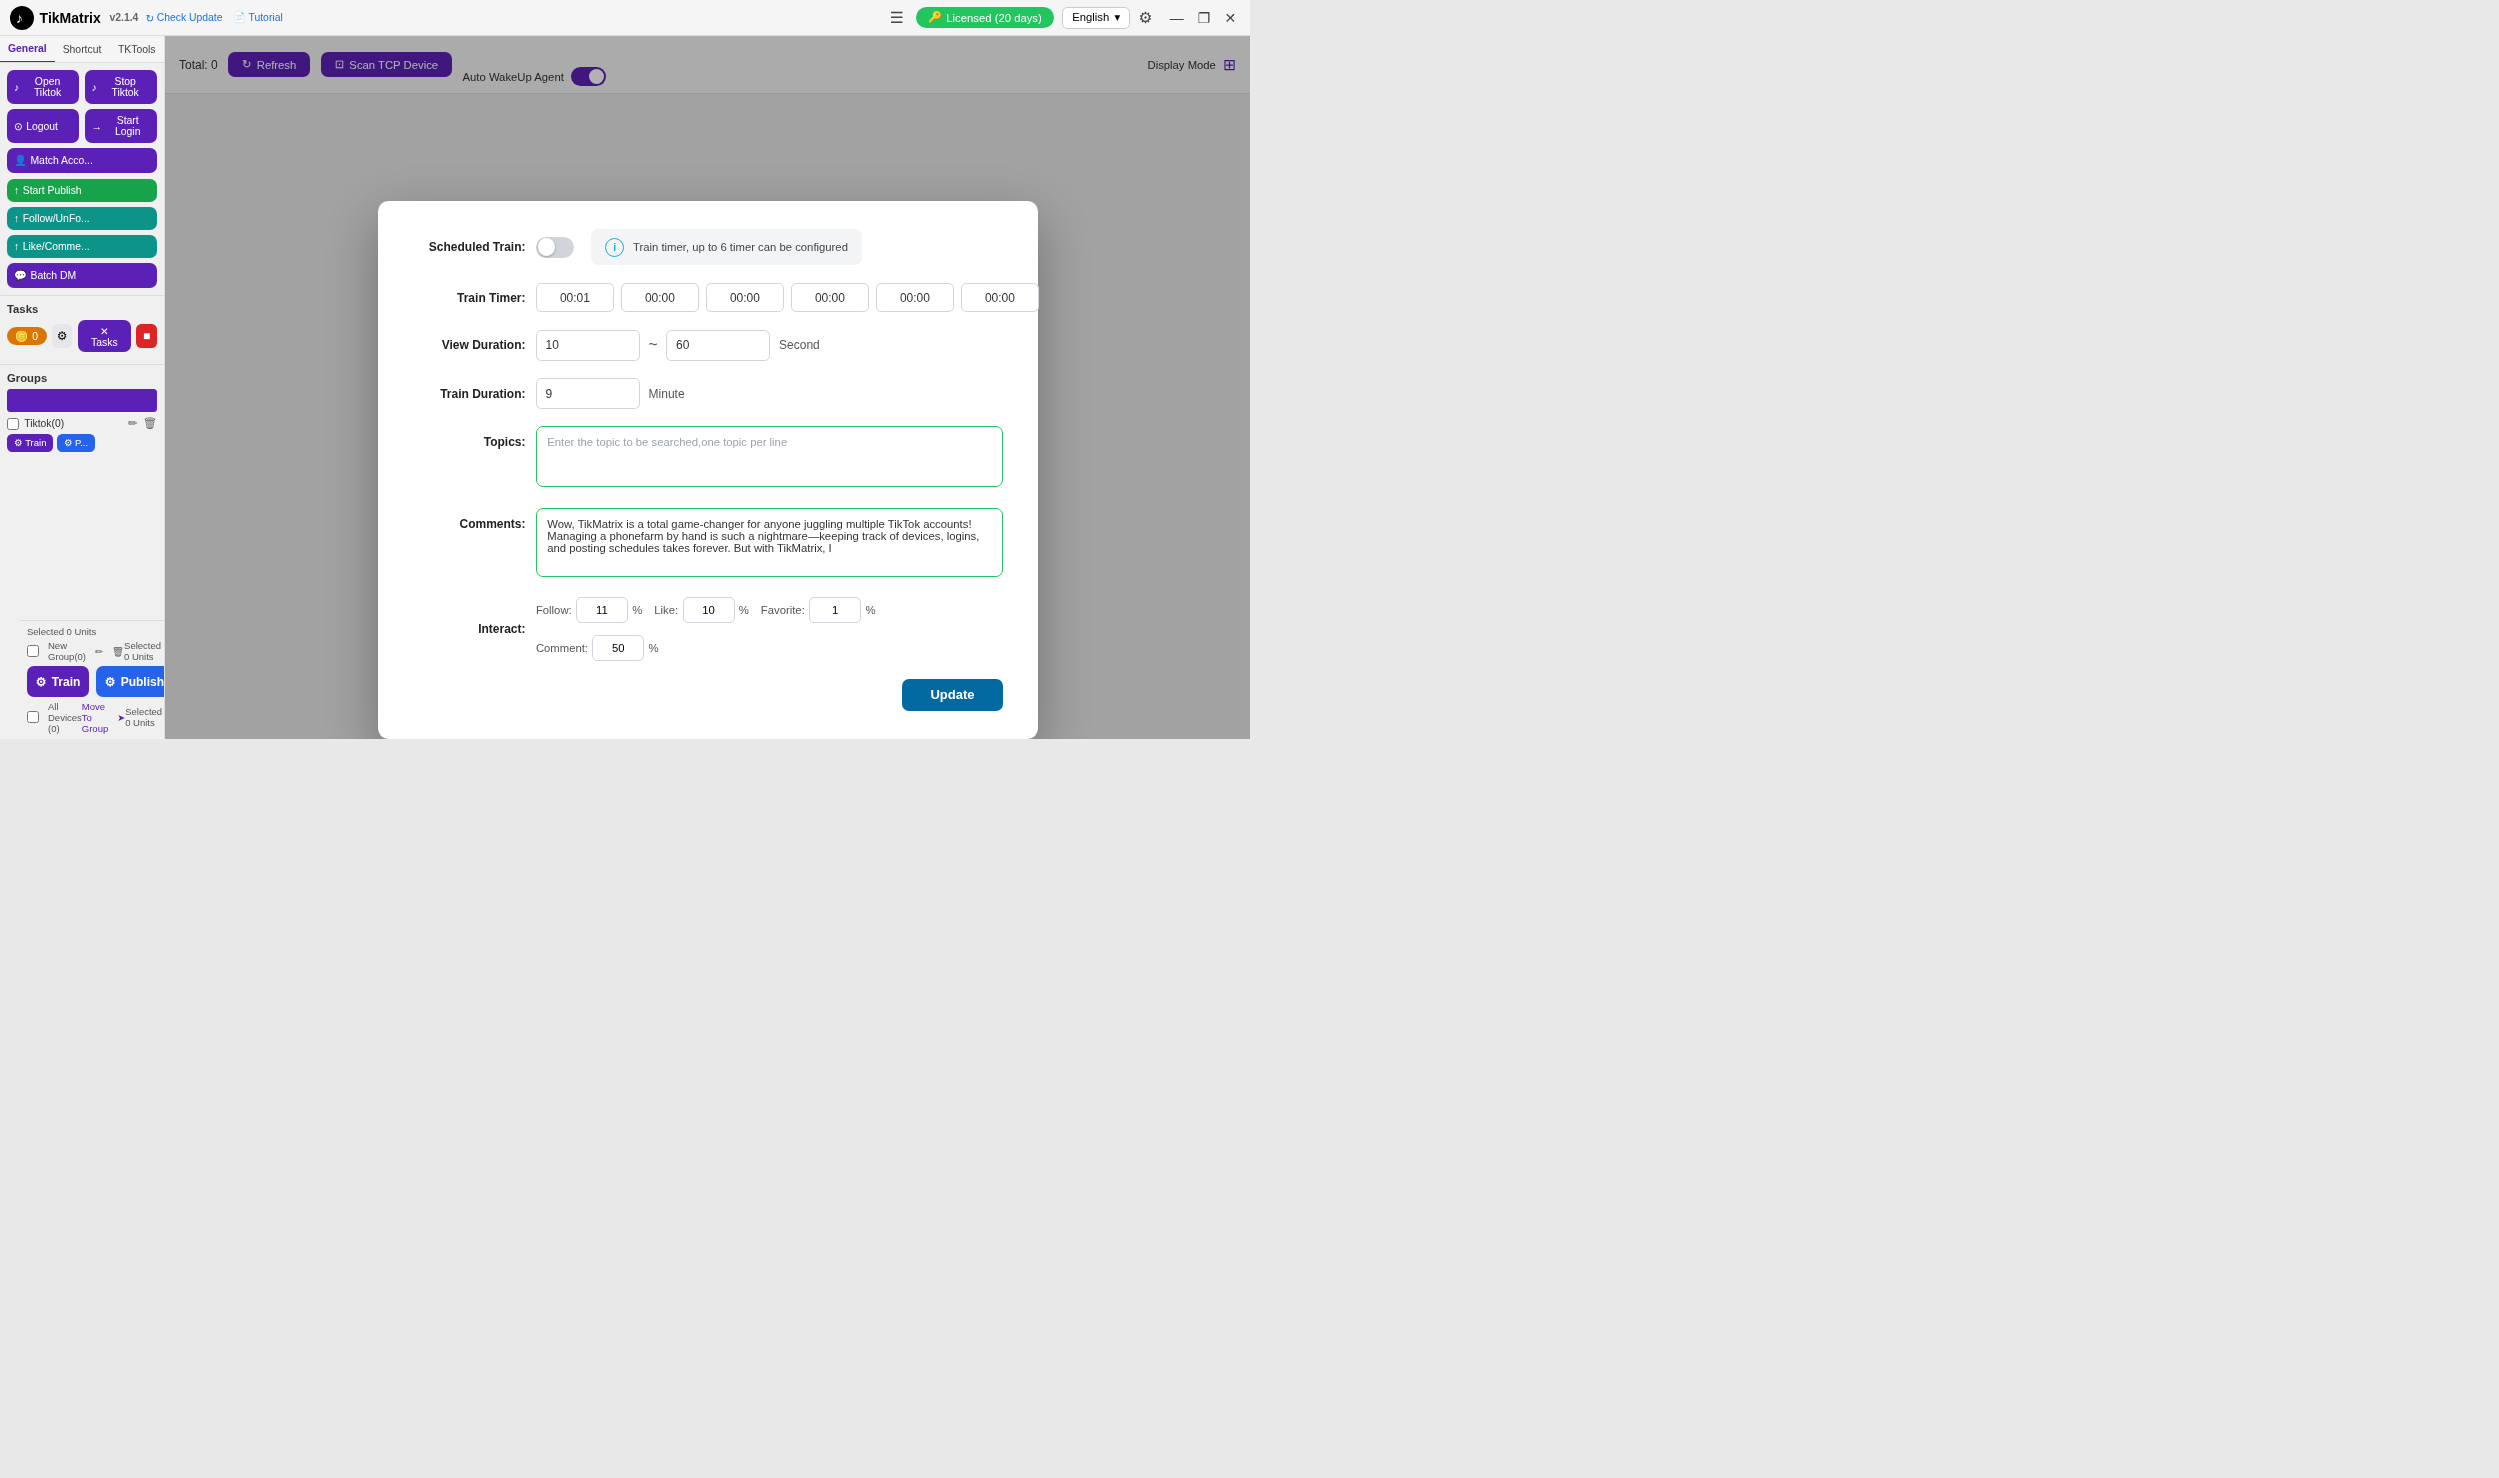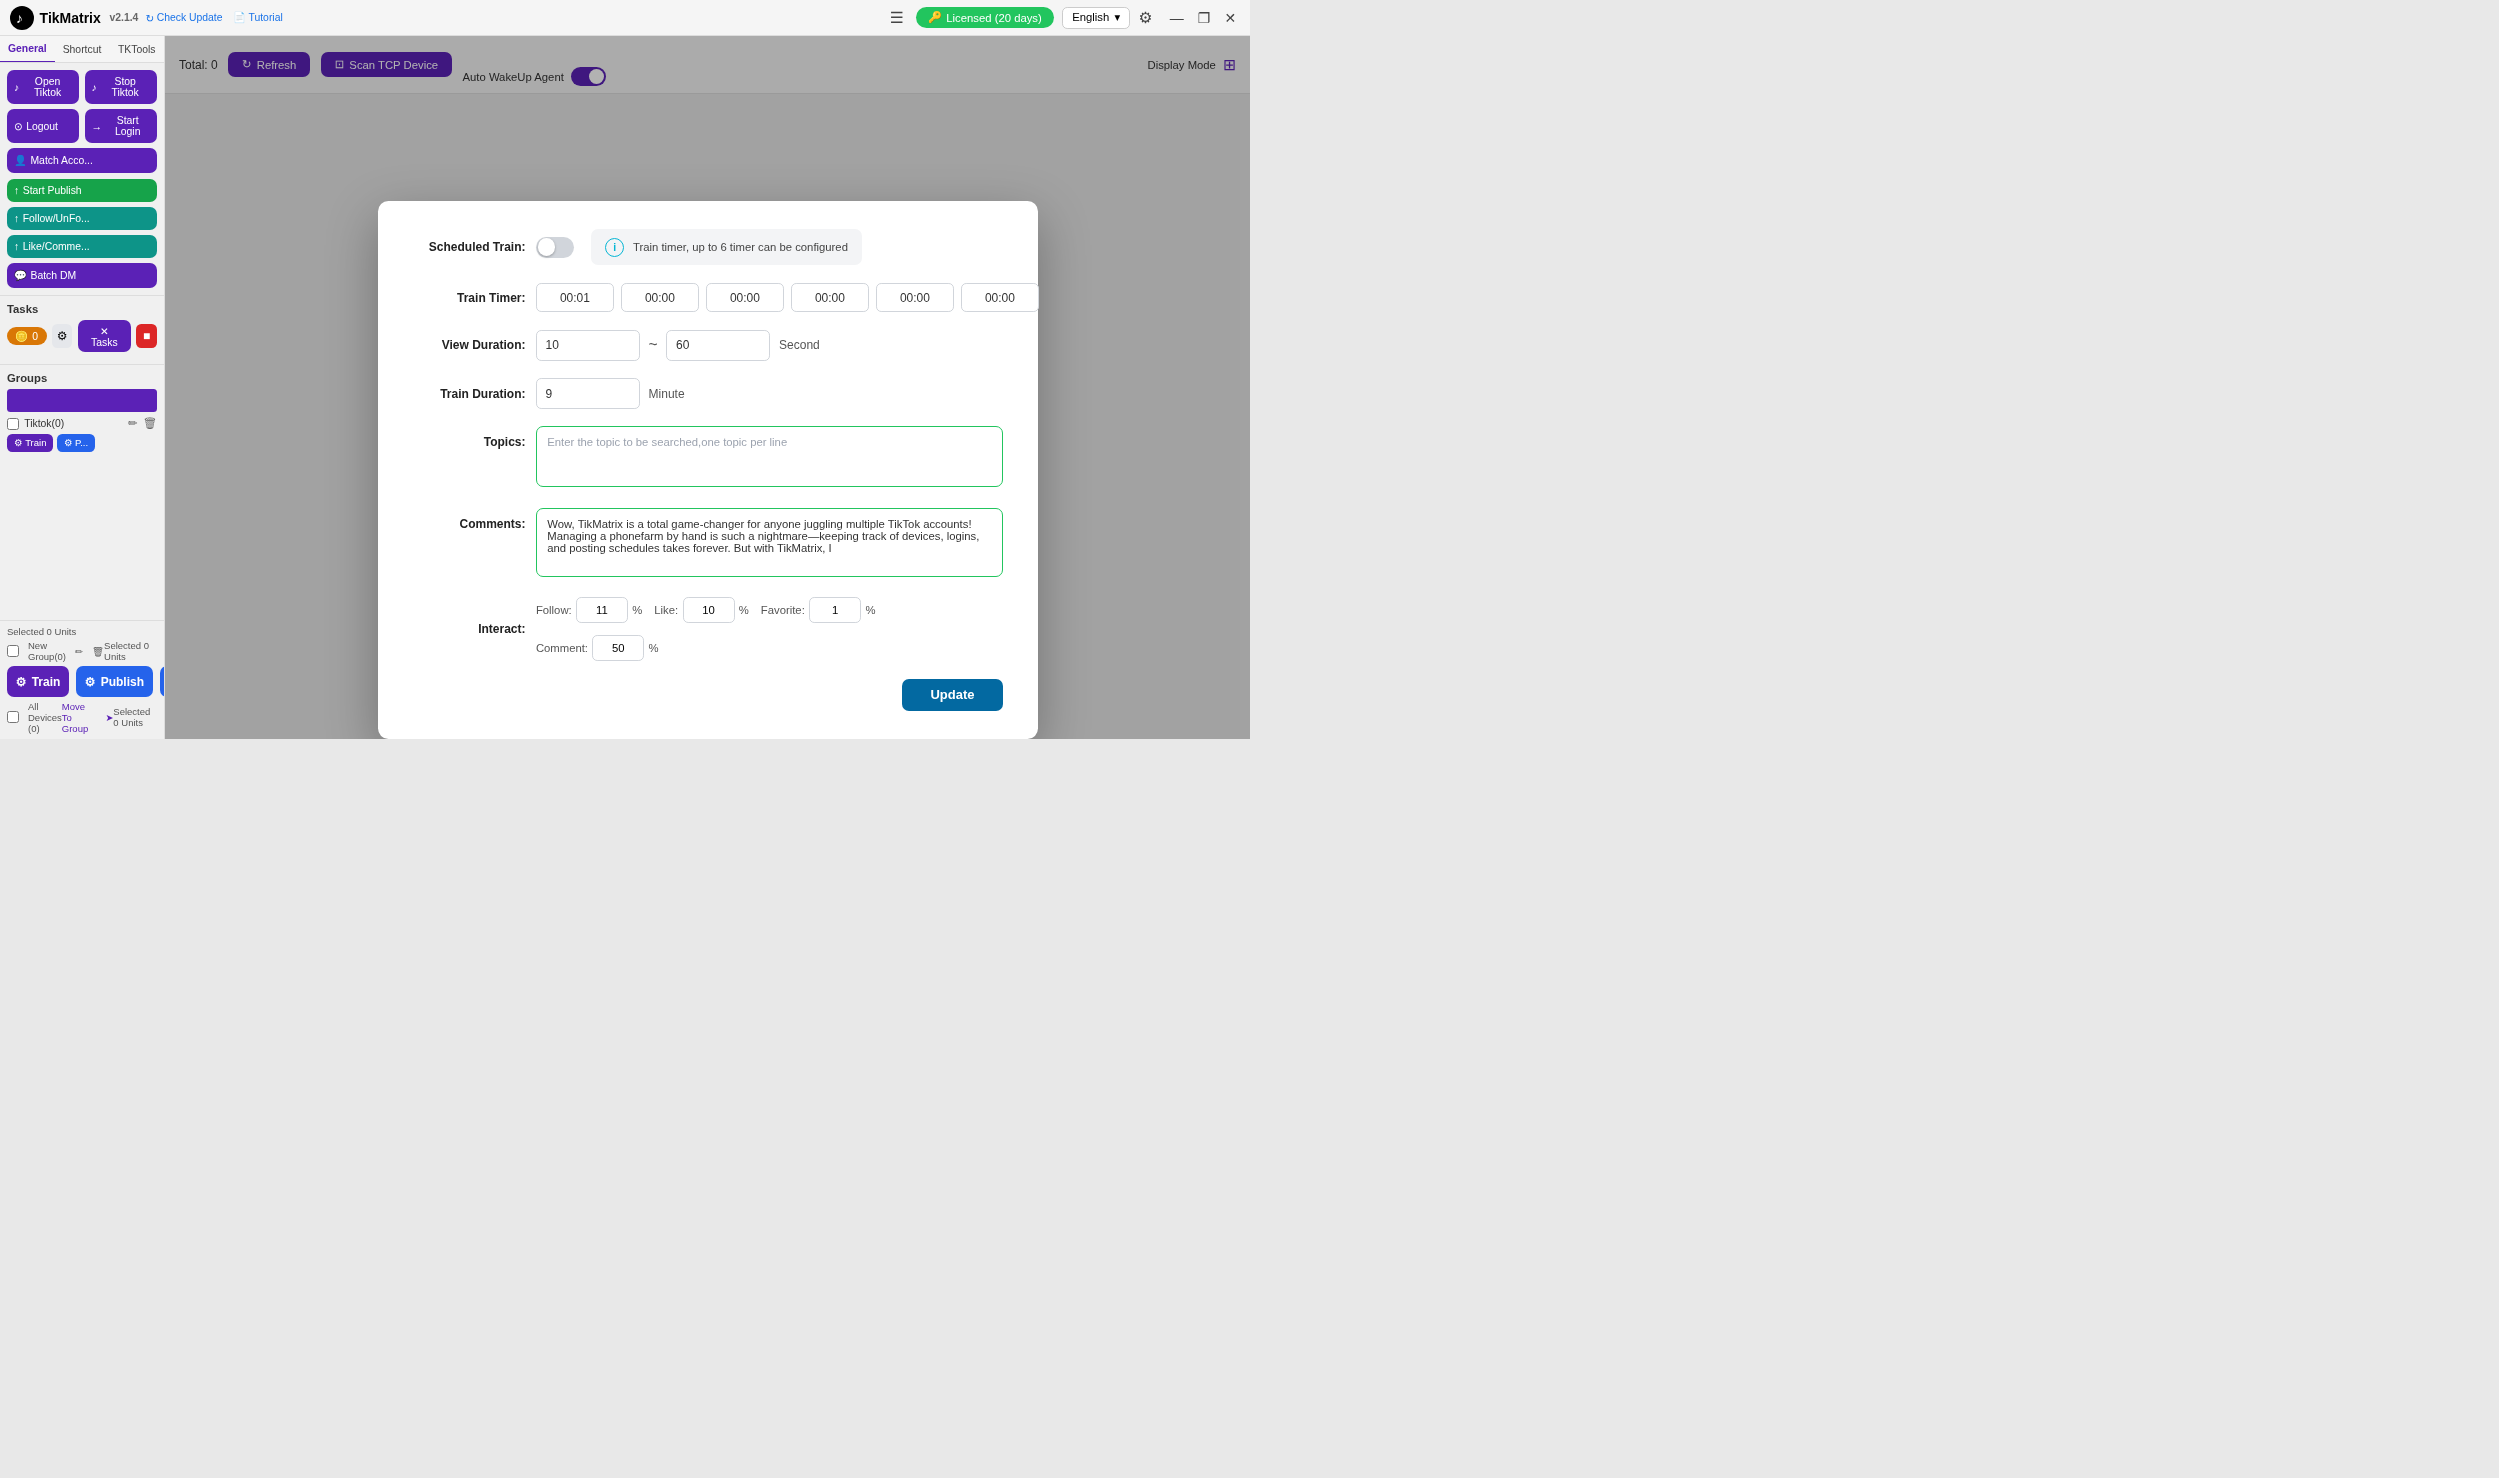--- a/index.html
+++ b/index.html
@@ -284,20 +284,21 @@
       gap: 2.6px;
     }
     .group-action-btn.blue { background: #2563eb; }
 
     .sidebar-footer {
       padding: 5.2px 7px;
       border-top: 0.9px solid #ddd;
       display: flex;
       flex-direction: column;
       gap: 3.5px;
+      margin-left: 20px;
     }
     .footer-row {
       display: flex;
       align-items: center;
       justify-content: space-between;
       font-size: 9.5px;
       color: #555;
     }
     .footer-move {
       display: flex;

